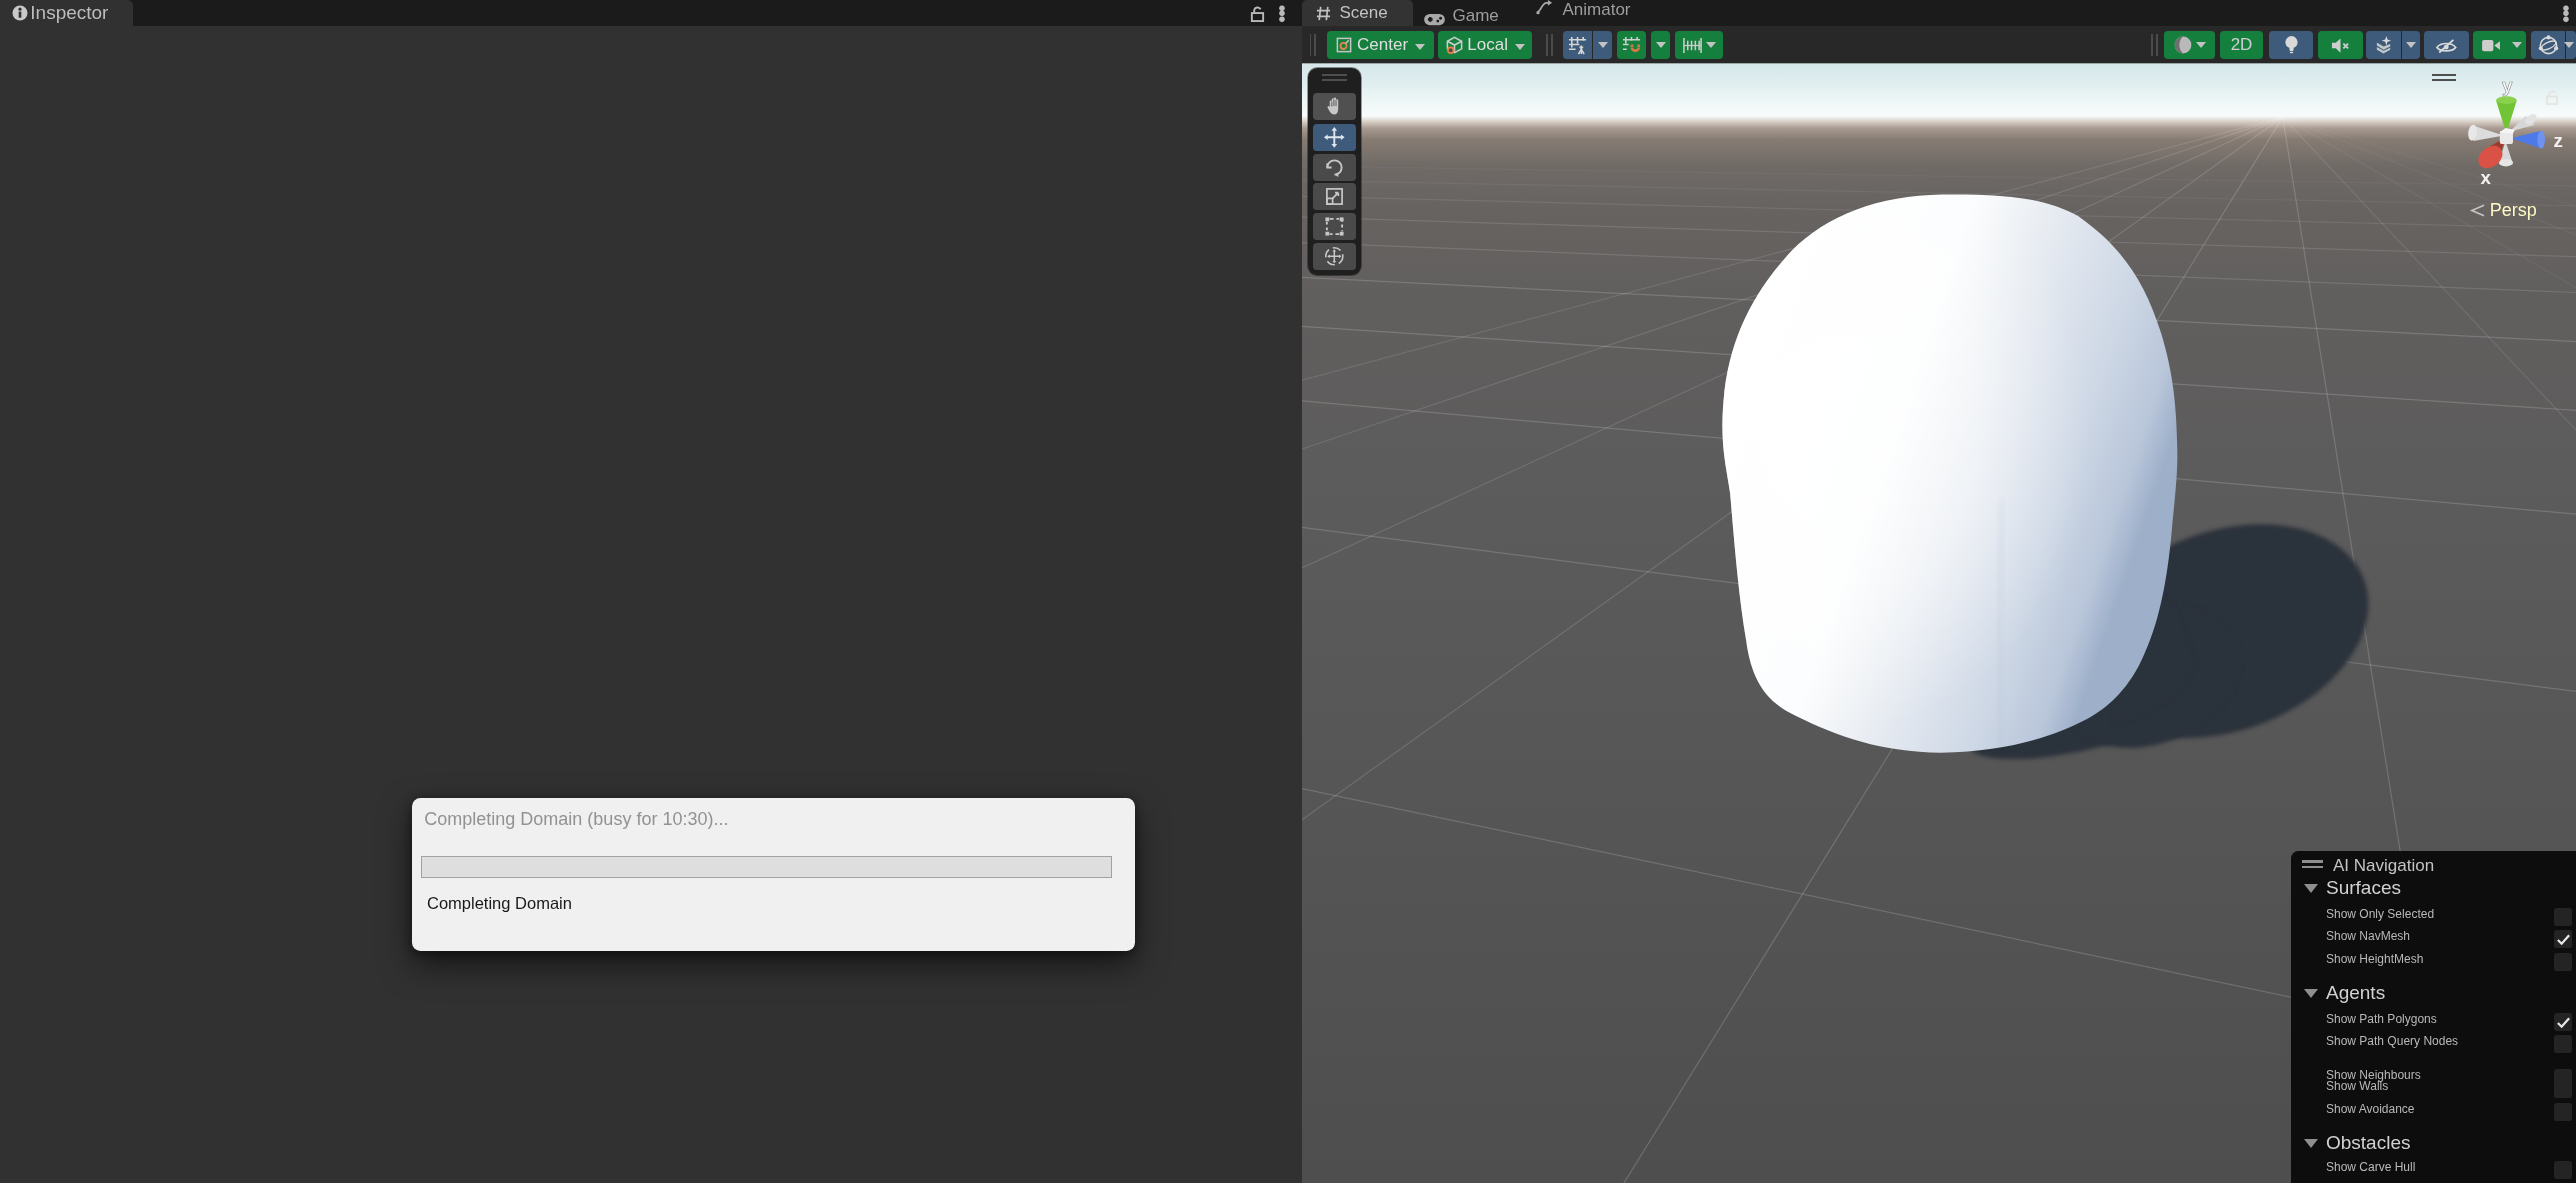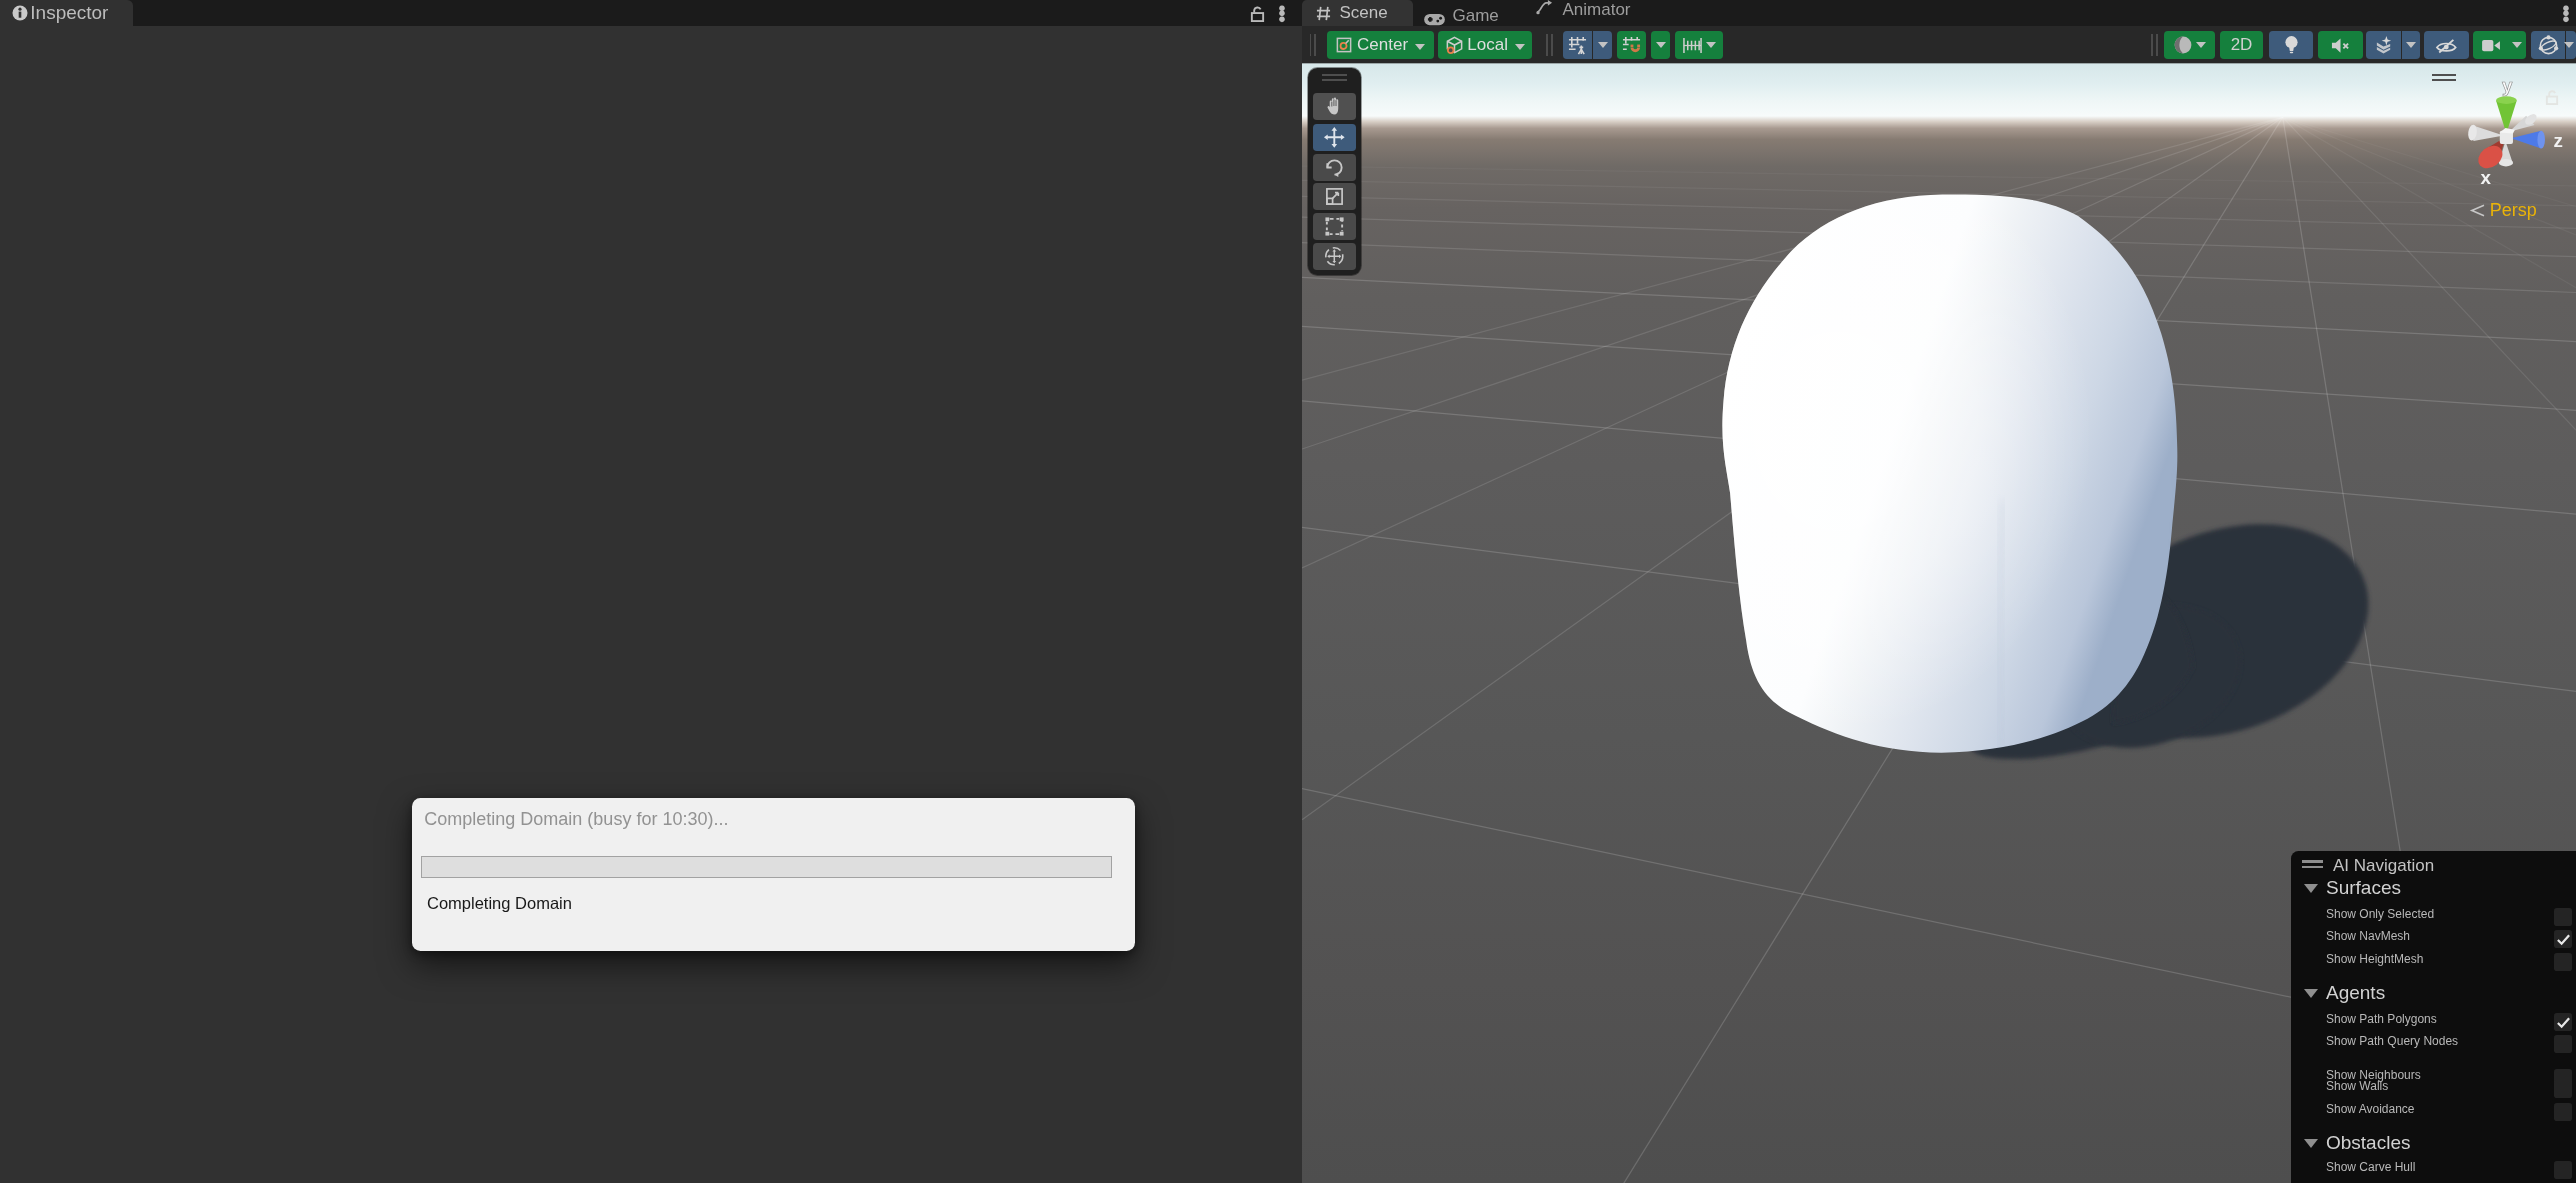--- a/index.html
+++ b/index.html
@@ -390,21 +390,21 @@
   <ellipse cx="44" cy="87" rx="14" ry="10.5" transform="rotate(-38 44 87)" fill="#da5146"></ellipse>
 
   <rect x="54" y="59" width="14" height="14" rx="2" fill="#e9e9e9"></rect>
   <path d="M54 61 L60 56 L70 58 L68 62 Z" fill="#f5f5f5"></path>
 
   <text x="62" y="18" fill="#fafafa" stroke="#8a8a8a" stroke-width="0.65" font-size="20" font-family="Liberation Sans" text-anchor="middle" font-weight="bold">y</text>
   <text x="116" y="76" fill="#f2f2f2" font-size="20" font-family="Liberation Sans" text-anchor="middle" font-weight="bold">z</text>
   <text x="39" y="116" fill="#f2f2f2" font-size="20" font-family="Liberation Sans" text-anchor="middle" font-weight="bold">x</text>
 </svg>
 
-<div class="abs" style="left:2468px;top:200px;color:#eab308;font-size:18px;display:flex;align-items:center">
+<div class="abs" style="left:2468px;top:200px;color:#fef9c3;font-size:18px;display:flex;align-items:center">
   <svg width="18" height="15" viewBox="0 0 19 16" style="margin-right:3.8px">
     <path d="M17 2.5 L4 8 L17 13.5" fill="none" stroke="#c6c6c6" stroke-width="1.7"></path>
   </svg>
   Persp
 </div>
 
 <div class="abs" id="ainav">
   <div class="row" style="top:2.8px">
     <div style="position:absolute;left:11.3px;top:6.6px;width:21px;height:2.4px;background:#8d8d8d"></div>
     <div style="position:absolute;left:11.3px;top:12.3px;width:21px;height:2.4px;background:#8d8d8d"></div>

